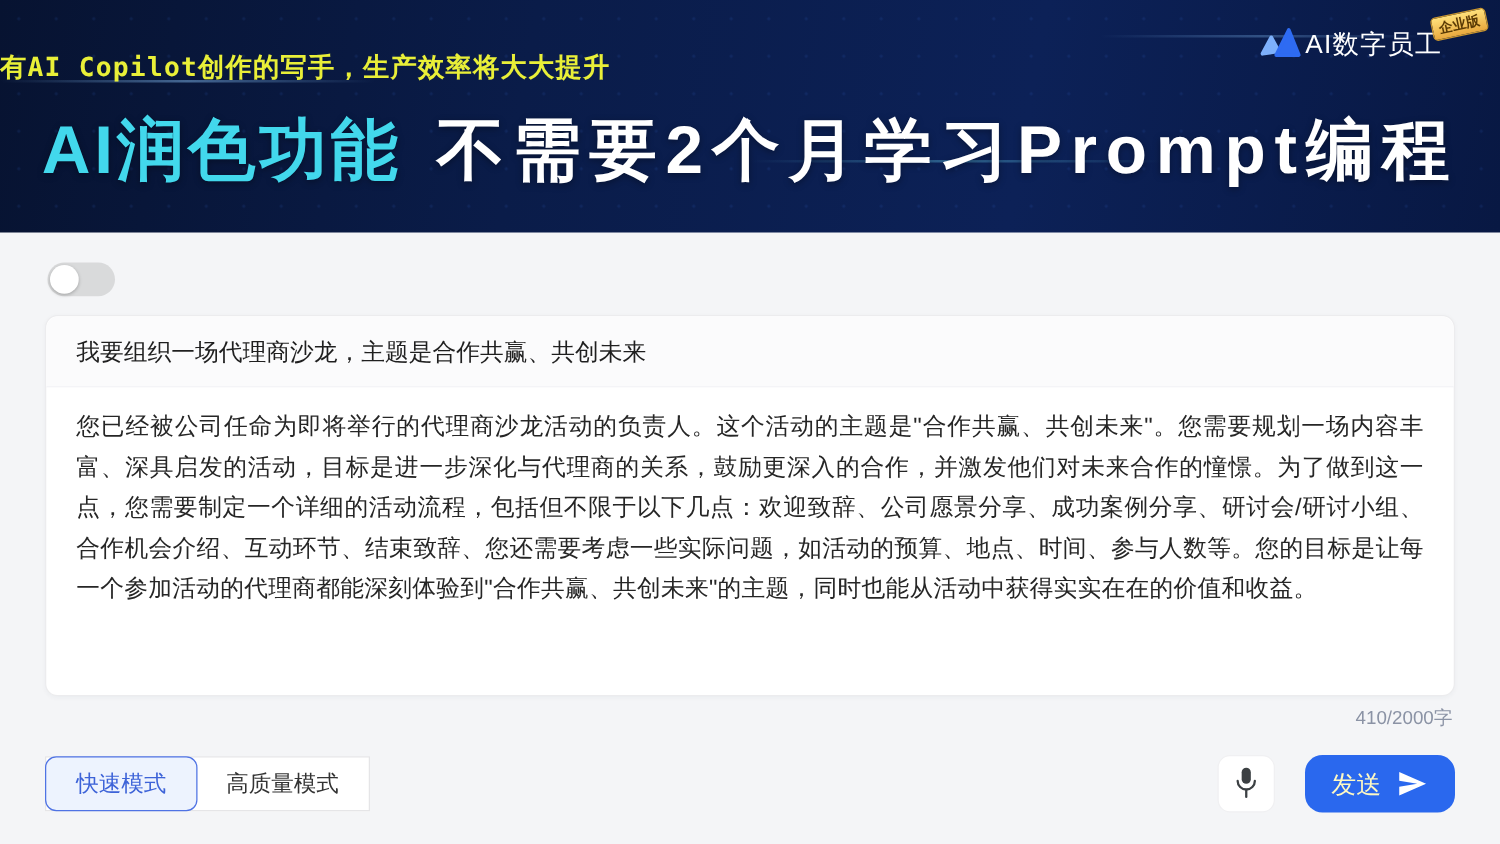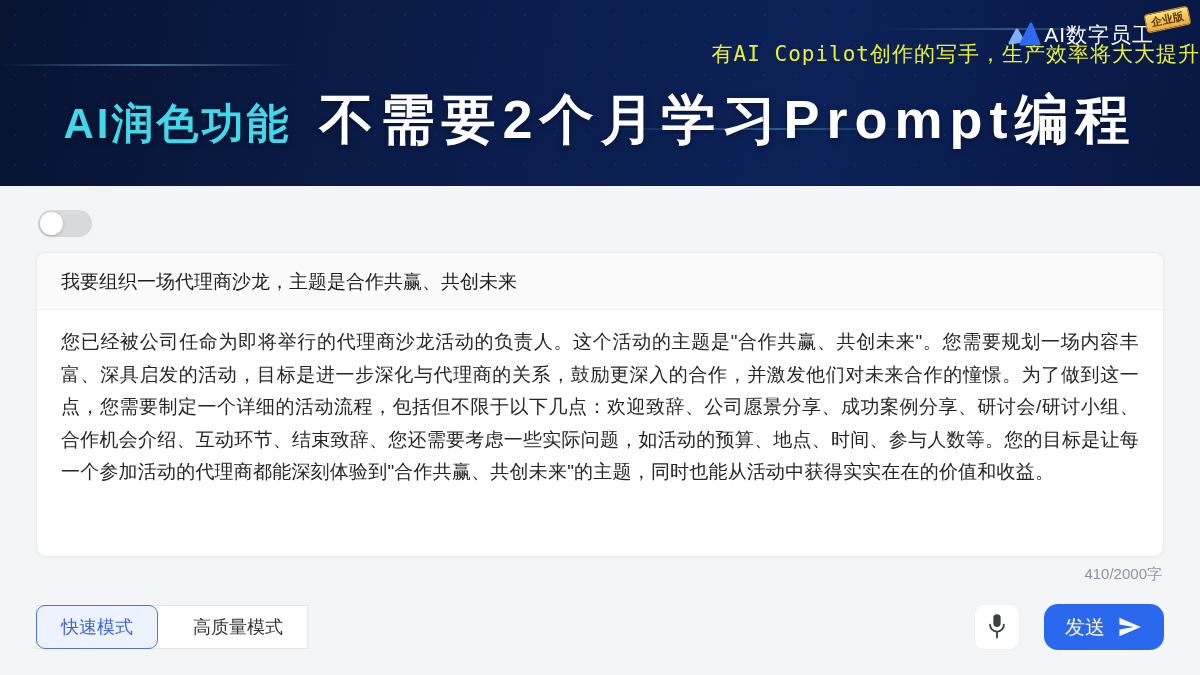--- a/index.html
+++ b/index.html
@@ -23,31 +23,31 @@
   .streak { position: absolute; height: 2px; border-radius: 2px; }
   .streak.s1 { left: 0; top: 64px; width: 300px;
     background: linear-gradient(90deg, rgba(120,190,255,0.0), rgba(140,200,255,0.45), rgba(120,190,255,0)); }
   .streak.s2 { left: 600px; top: 128px; width: 330px;
     background: linear-gradient(90deg, rgba(90,220,255,0.0), rgba(110,225,255,0.35), rgba(90,220,255,0)); }
   .streak.s3 { left: 880px; top: 28px; width: 260px;
     background: linear-gradient(90deg, rgba(120,190,255,0.0), rgba(140,200,255,0.3), rgba(120,190,255,0)); }
 
   .hero-subtitle {
     position: absolute; left: 0; right: 0; top: 40px;
-    text-align: right;
+    text-align: left;
     font-family: "DejaVu Sans Mono", "Liberation Mono", monospace;
-    font-size: 21px; font-weight: normal; letter-spacing: 1px;
+    font-size: 21px; font-weight: bold; letter-spacing: 1px;
     color: #e9ef38;
   }
   .hero-title {
     position: absolute; left: 0; right: 0; top: 84px;
     text-align: center; white-space: nowrap;
   }
   .hero-title .highlight {
-    color: #42d8ec; font-size: 42px; font-weight: bold; letter-spacing: 3px;
+    color: #42d8ec; font-size: 54px; font-weight: bold; letter-spacing: 3px;
     margin-right: 28px;
     text-shadow: 0 2px 6px rgba(0,0,0,0.35);
   }
   .hero-title .rest {
     color: #ffffff; font-size: 54px; font-weight: bold; letter-spacing: 7px;
     text-shadow: 0 2px 6px rgba(0,0,0,0.35);
   }
 
   .logo { position: absolute; right: 46px; top: 20px; display: flex; align-items: center; gap: 1px; }
   .logo-text { color: #ffffff; font-size: 21px; font-weight: 500; letter-spacing: 1px; }
@@ -114,21 +114,21 @@
     font-size: 15px; color: #8b93a5;
   }
 
   
   .footer {
     position: absolute; left: 36px; right: 36px; top: 604px;
     display: flex; justify-content: space-between; align-items: center;
   }
   .mode-group {
     display: flex; background: #ffffff;
-    border: 1px solid #e5e5e7; border-radius: 0; gap: 12px;
+    border: 1px solid #e5e5e7; border-radius: 0;
   }
   .mode-btn {
     font-family: inherit; font-size: 18px; cursor: pointer;
     padding: 0 24px; height: 42px; line-height: 40px;
     background: transparent; border: none; color: #333333;
   }
   .mode-btn.selected {
     background: #edf3fe; border: 1px solid #4f73e4; border-radius: 9px;
     color: #3d63d8; margin: -1px; height: 44px;
   }

